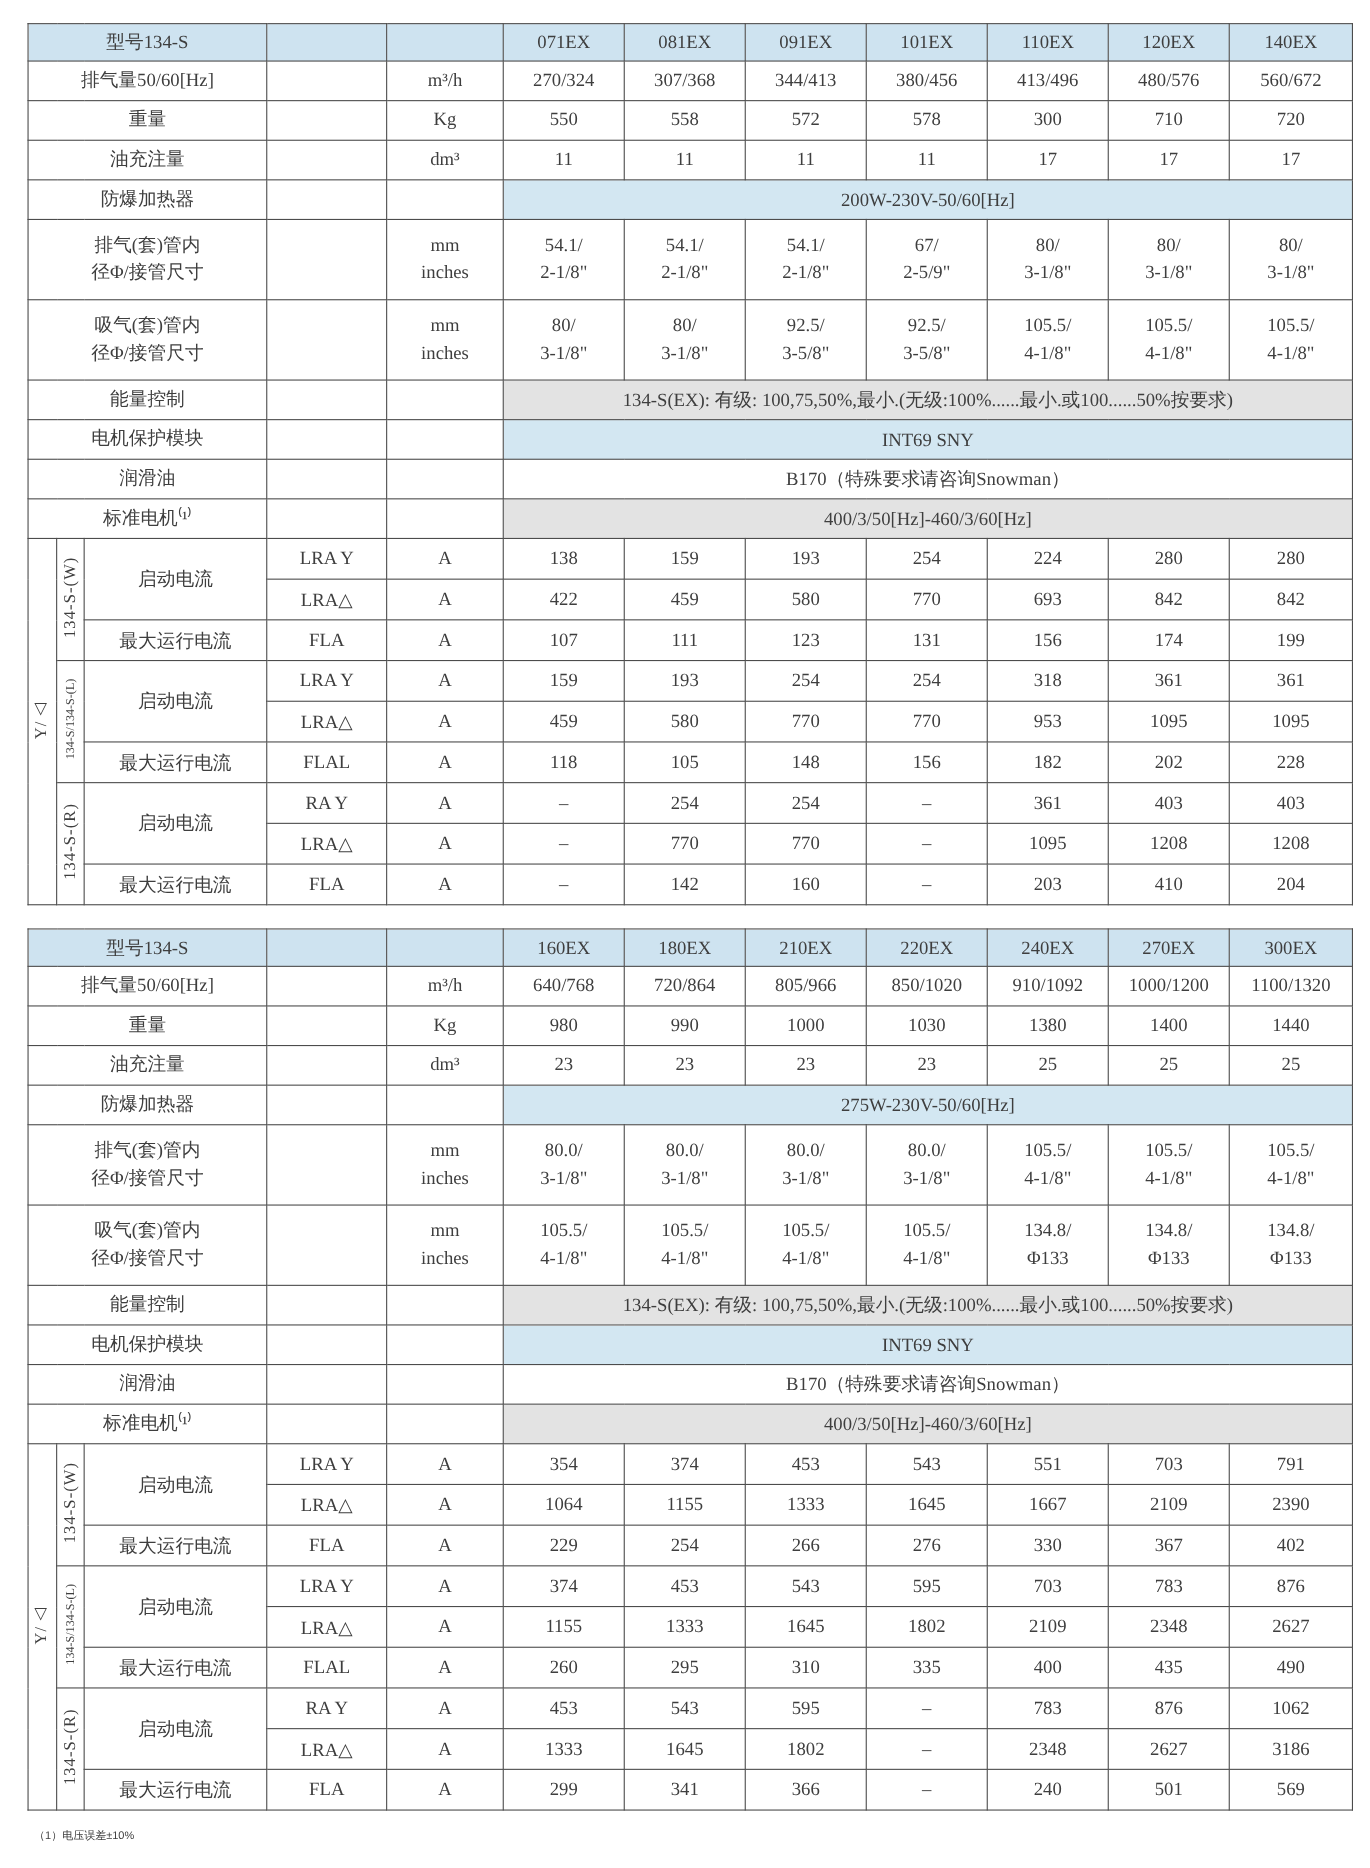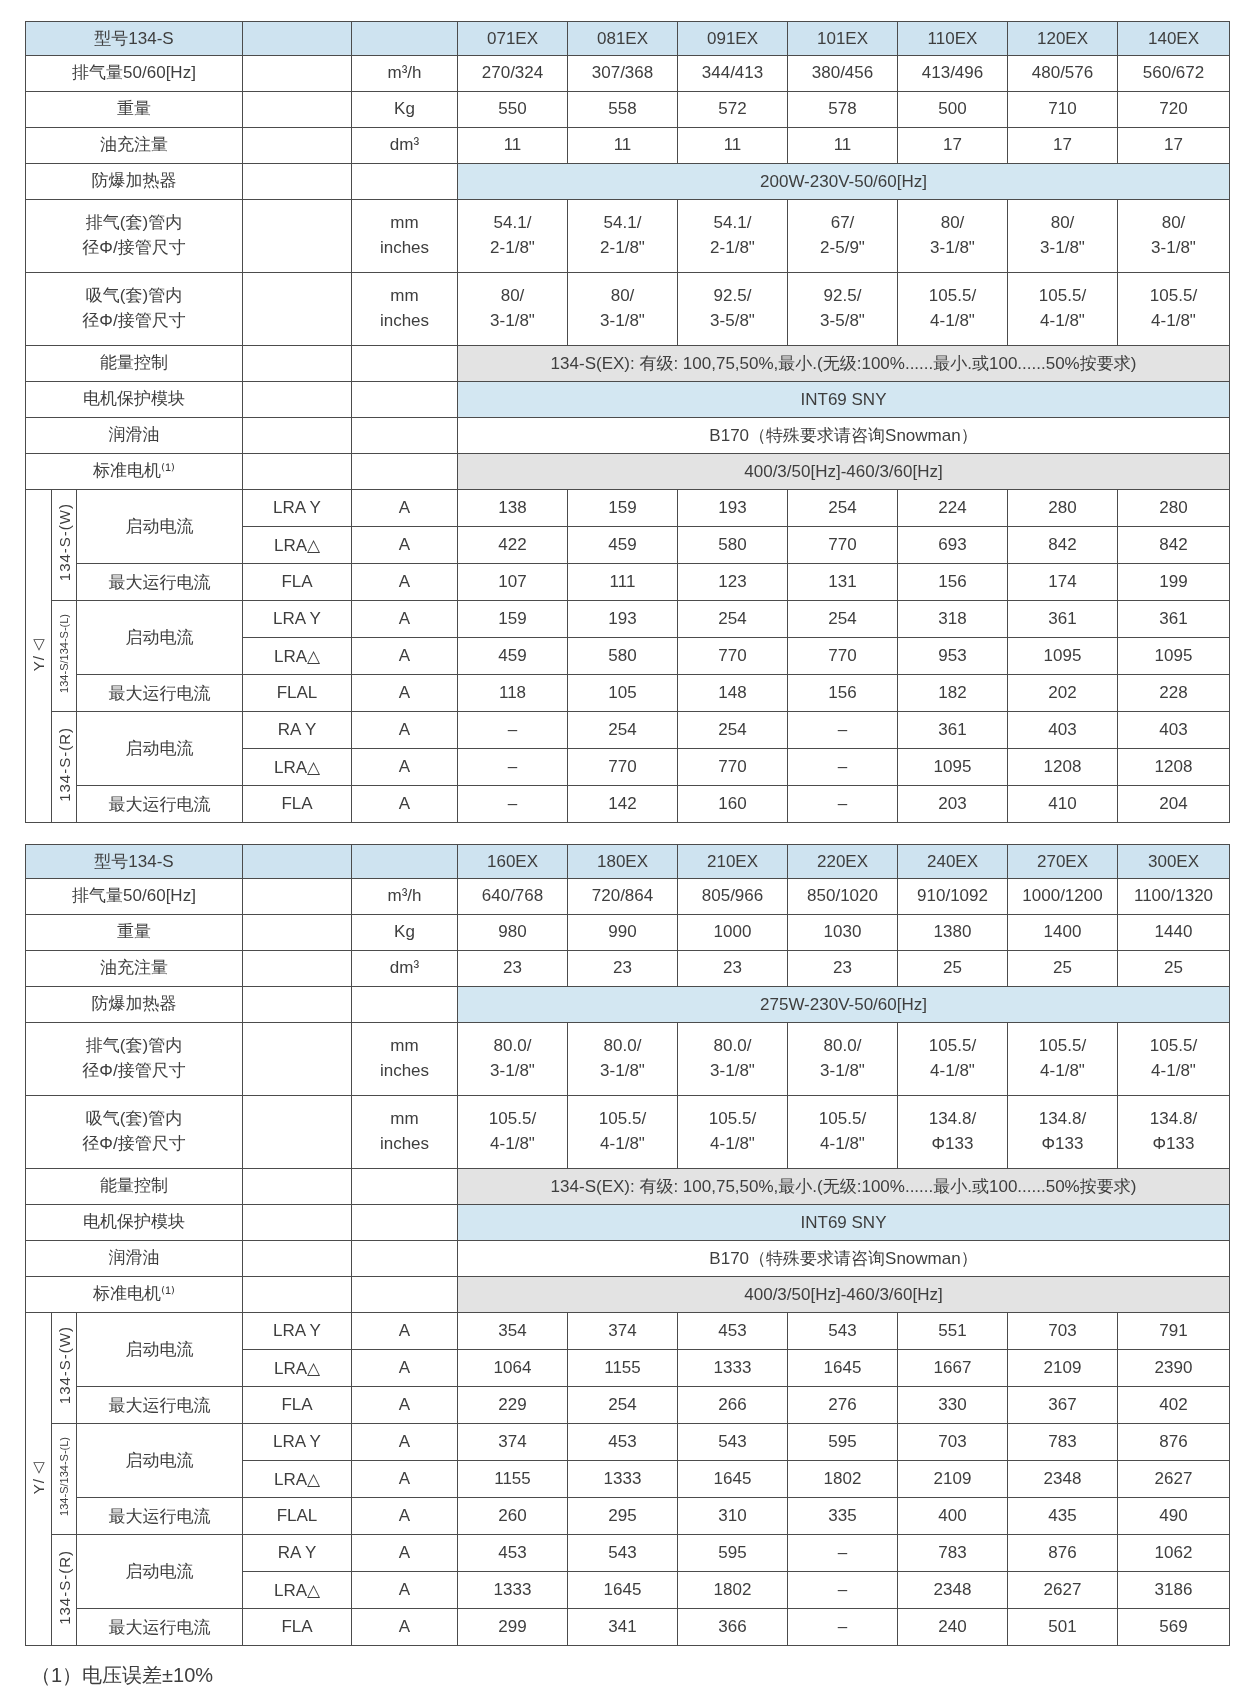--- a/index.html
+++ b/index.html
@@ -13,20 +13,21 @@
   body{
     width:1245px;height:1698px;
     font-family:"Liberation Sans","DejaVu Sans",sans-serif;
     color:var(--text);
   }
   .page{padding:21px 0 0 25px;}
   table.spec{
     border-collapse:collapse;
     table-layout:fixed;
     width:966px;
+    font-family:Liberation Serif, serif;
   }
   table.spec + table.spec{margin-top:21px;}
   table.spec td{
     border:1px solid var(--border);
     text-align:center;
     vertical-align:middle;
     font-size:17px;
     color:var(--text);
     padding:0 2px;
     overflow:hidden;
@@ -43,21 +44,21 @@
     writing-mode:vertical-rl;
     transform:rotate(180deg);
     display:inline-block;
     font-size:15px;
     letter-spacing:1px;
     line-height:1;
   }
   .rot-small{font-size:11px;letter-spacing:0;}
   .footnote{
     margin:16px 0 0 6px;
-    font-size:20px;
+    font-size:10px;
     color:var(--text);
   }
 </style>
 </head>
 <body>
 
 <div class="page">
   <table class="spec" id="t0">
       <colgroup>
         <col style="width: 26px;">
@@ -99,21 +100,21 @@
           <td class="pre">560/672</td>
         </tr>
         <tr class="h-single">
           <td colspan="3" class="pre">重量</td>
           <td></td>
           <td class="pre">Kg</td>
           <td class="pre">550</td>
           <td class="pre">558</td>
           <td class="pre">572</td>
           <td class="pre">578</td>
-          <td class="pre">500</td>
+          <td class="pre">300</td>
           <td class="pre">710</td>
           <td class="pre">720</td>
         </tr>
         <tr class="h-single">
           <td colspan="3" class="pre">油充注量</td>
           <td></td>
           <td class="pre">dm³</td>
           <td class="pre">11</td>
           <td class="pre">11</td>
           <td class="pre">11</td>

